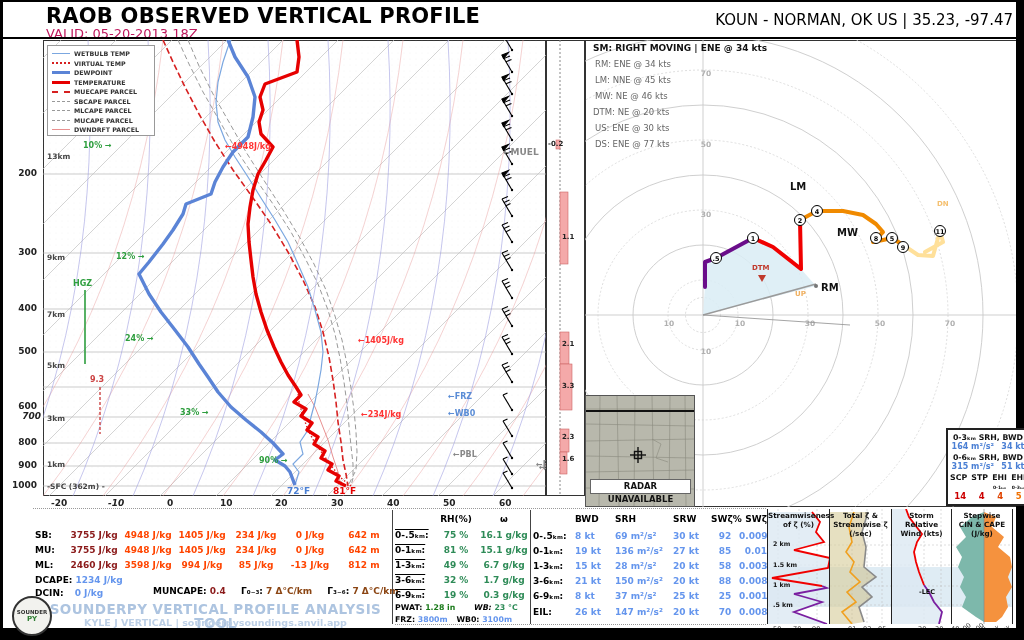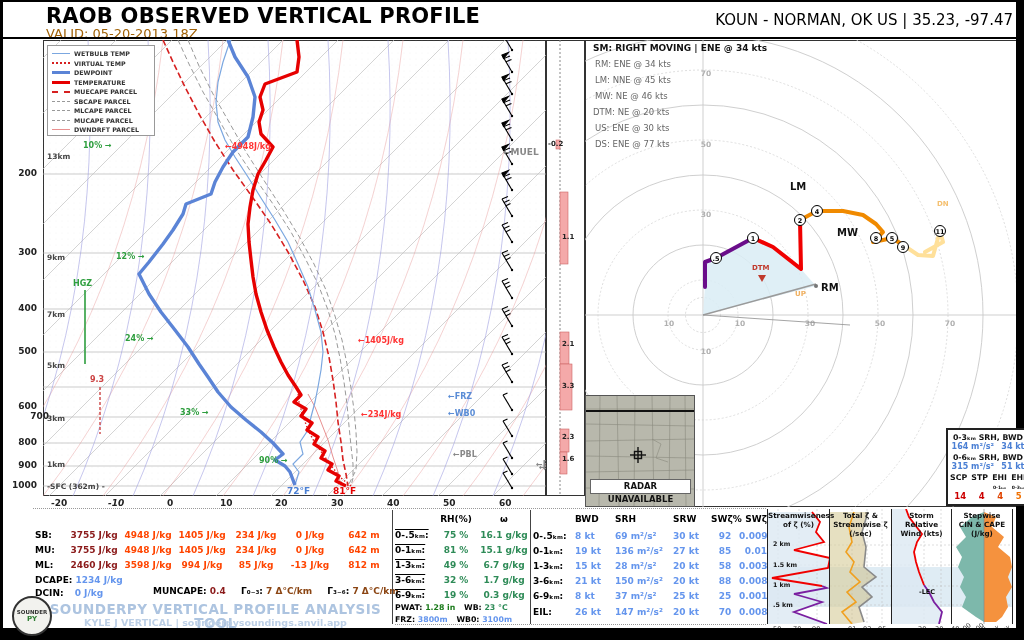--- a/index.html
+++ b/index.html
@@ -1,21 +1,21 @@
 <!DOCTYPE html>
 <html><head>
 <meta charset="utf-8">
 <style>
   html,body{margin:0;padding:0;background:#000;}
   #fig{position:relative;width:1024px;height:640px;background:#000;overflow:hidden;
        font-family:"DejaVu Sans","Liberation Sans",sans-serif;}
   #paper{position:absolute;left:3px;top:2px;width:1013px;height:626px;background:#fff;}
   .abs{position:absolute;line-height:1;}
   .hdr-title{font-size:21px;font-weight:bold;color:#000;letter-spacing:.2px;}
-  .hdr-valid{font-size:13px;color:#a16207;}
+  .hdr-valid{font-size:13px;color:#be185d;}
   .hdr-station{font-size:15px;color:#000;text-align:right;}
   .hr{position:absolute;background:#000;height:2px;}
   .panelbox{position:absolute;border:1px solid #333;background:#fff;box-sizing:border-box;}
   .plabel{font-size:9px;font-weight:bold;color:#222;text-align:right;width:26px;}
   .hlabel{font-size:7.5px;font-weight:bold;color:#444;}
   .xtick{font-size:9px;font-weight:bold;color:#222;}
   .rhlab{font-size:8px;font-weight:bold;color:#2e9e3e;}
   .annred{font-size:8px;font-weight:bold;color:#ff3333;}
   .annblue{font-size:8px;font-weight:bold;color:#5b8dd6;}
   .anngray{font-size:8px;font-weight:bold;color:#888;}
@@ -229,21 +229,21 @@
           <use href="#wbS" x="469" y="434"></use>
       <use href="#wbS" x="469" y="448"></use>
     </g>
   </svg>
 
   <div class="abs plabel" style="left:8px;top:167px;">200</div>
   <div class="abs plabel" style="left:8px;top:246px;">300</div>
   <div class="abs plabel" style="left:8px;top:302px;">400</div>
   <div class="abs plabel" style="left:8px;top:345px;">500</div>
   <div class="abs plabel" style="left:8px;top:380px;margin-top:20px;">600</div>
-  <div class="abs plabel" style="left:20px;top:410px;">700</div>
+  <div class="abs plabel" style="left:12px;top:410px;font-style:italic;">700</div>
   <div class="abs plabel" style="left:8px;top:436px;">800</div>
   <div class="abs plabel" style="left:8px;top:459px;">900</div>
   <div class="abs plabel" style="left:8px;top:479px;">1000</div>
 
   <div class="abs hlabel" style="left:44px;top:139px;margin-top:12px;">13km</div>
   <div class="abs hlabel" style="left:44px;top:252px;">9km</div>
   <div class="abs hlabel" style="left:44px;top:309px;">7km</div>
   <div class="abs hlabel" style="left:44px;top:360px;">5km</div>
   <div class="abs hlabel" style="left:44px;top:413px;">3km</div>
   <div class="abs hlabel" style="left:44px;top:459px;">1km</div>
@@ -544,21 +544,21 @@
     <span class="mw grnv">1.7 g/kg</span>
   </div>
   <div class="mrow" style="top:588px;">
     <span class="ml mo">6-9ₖₘ:</span>
     <span class="mr grnv">19 %</span>
     <span class="mw grnv">0.3 g/kg</span>
   </div>
   <div class="abs" style="left:392px;top:602px;font-size:7.8px;font-weight:bold;">
     <span>PWAT:</span>
     <span class="dgrn">1.28 in</span>
-    <span style="margin-left:6px;">WB:</span>
+    <span style="margin-left:16px;font-style:italic;">WB:</span>
     <span class="grnv">23 °C</span>
   </div>
   <div class="abs" style="left:392px;top:614px;font-size:7.8px;font-weight:bold;">
     <span>FRZ:</span>
     <span class="bluv">3800m</span>
     <span style="margin-left:6px;">WB0:</span>
     <span class="bluv">3100m</span>
   </div>
 
   <div class="krow khead" style="top:512px;">

